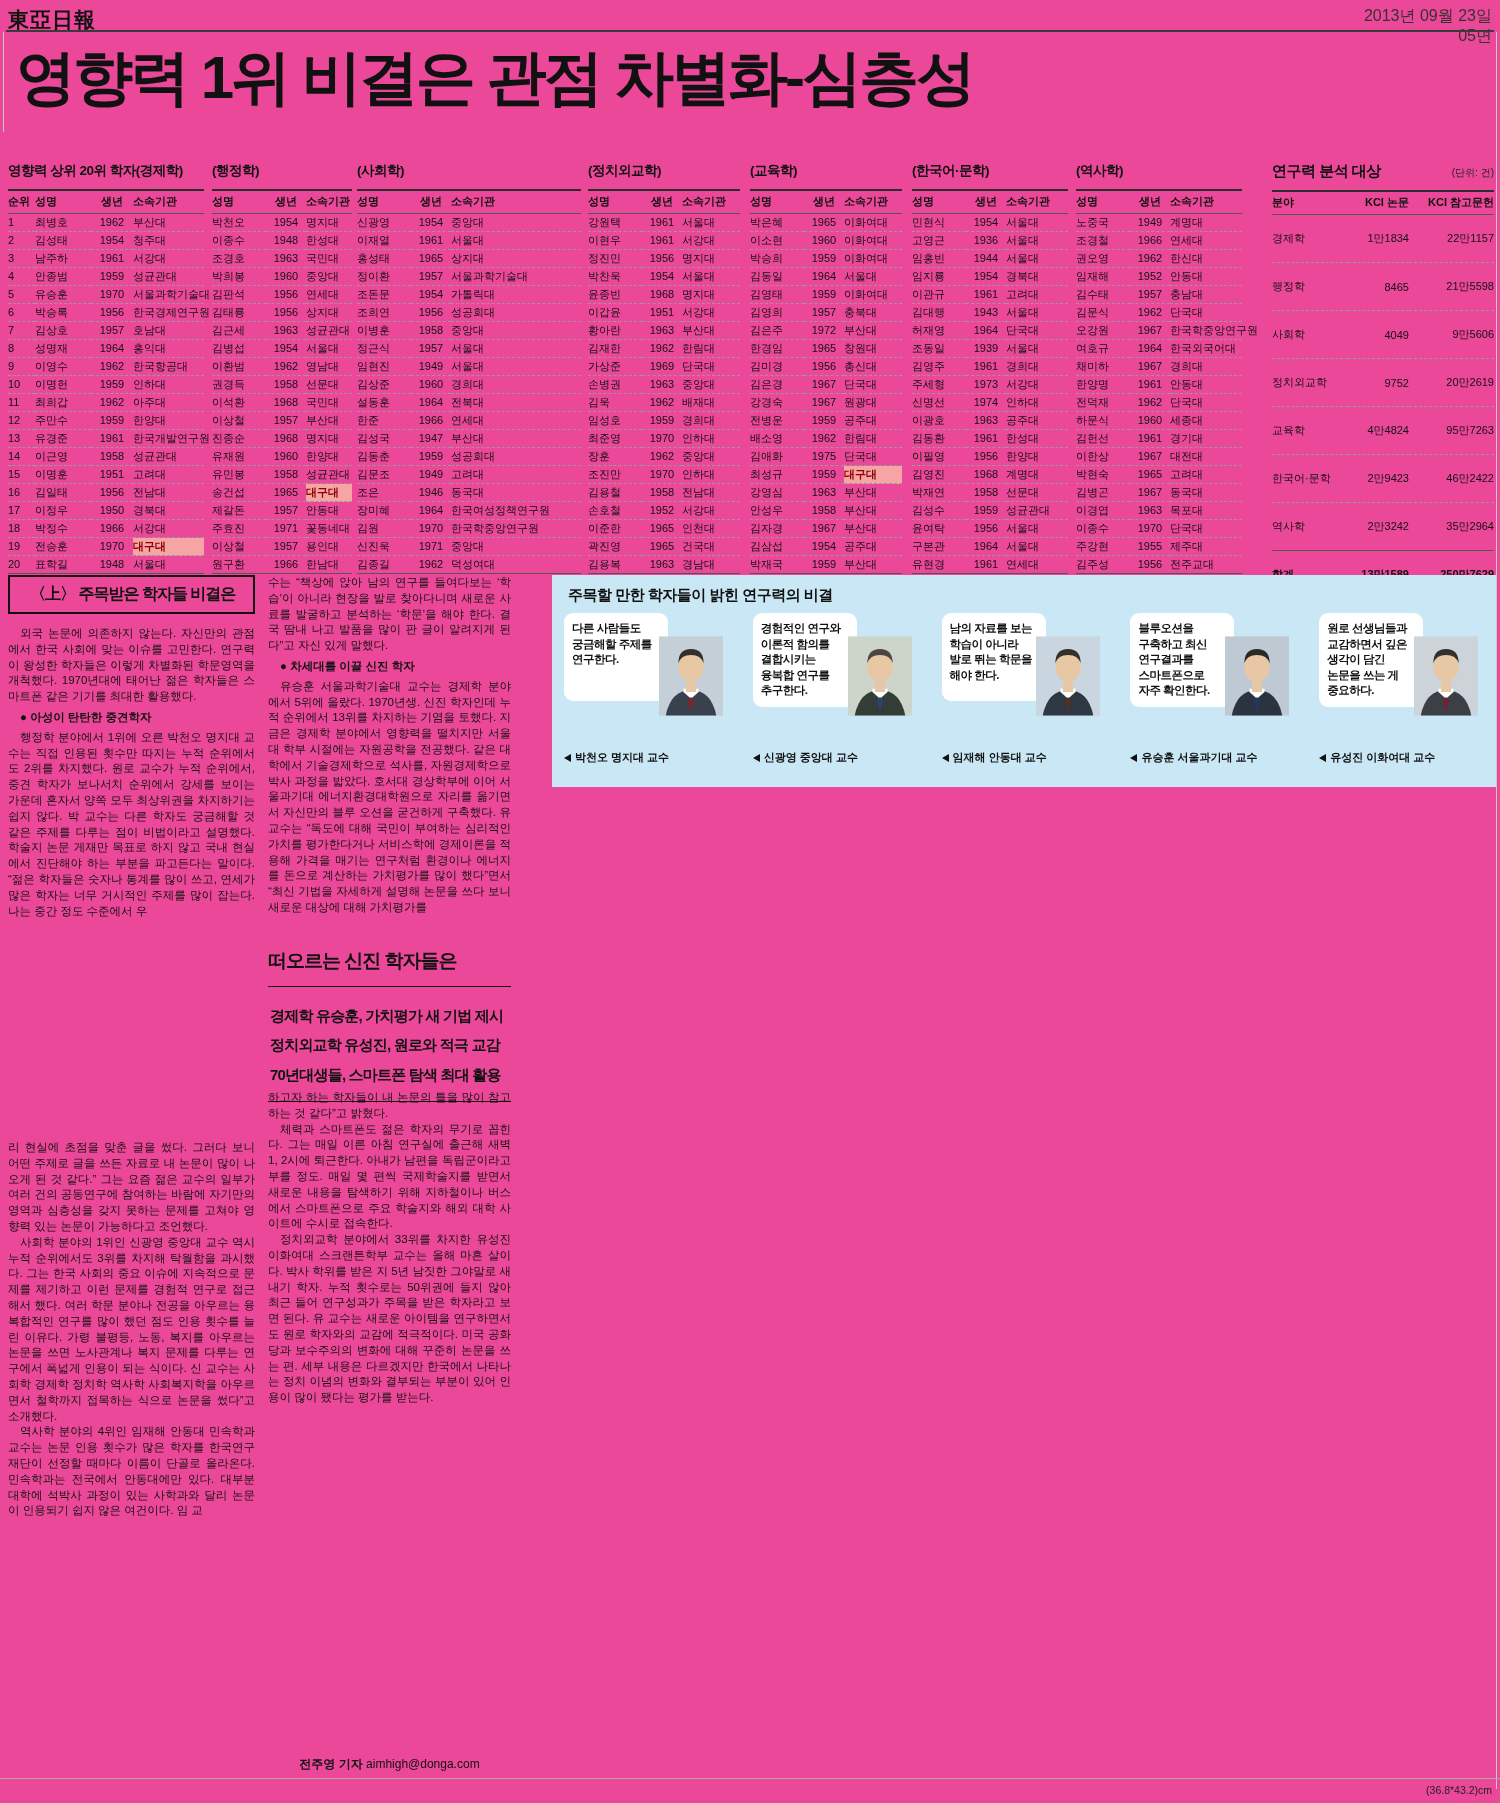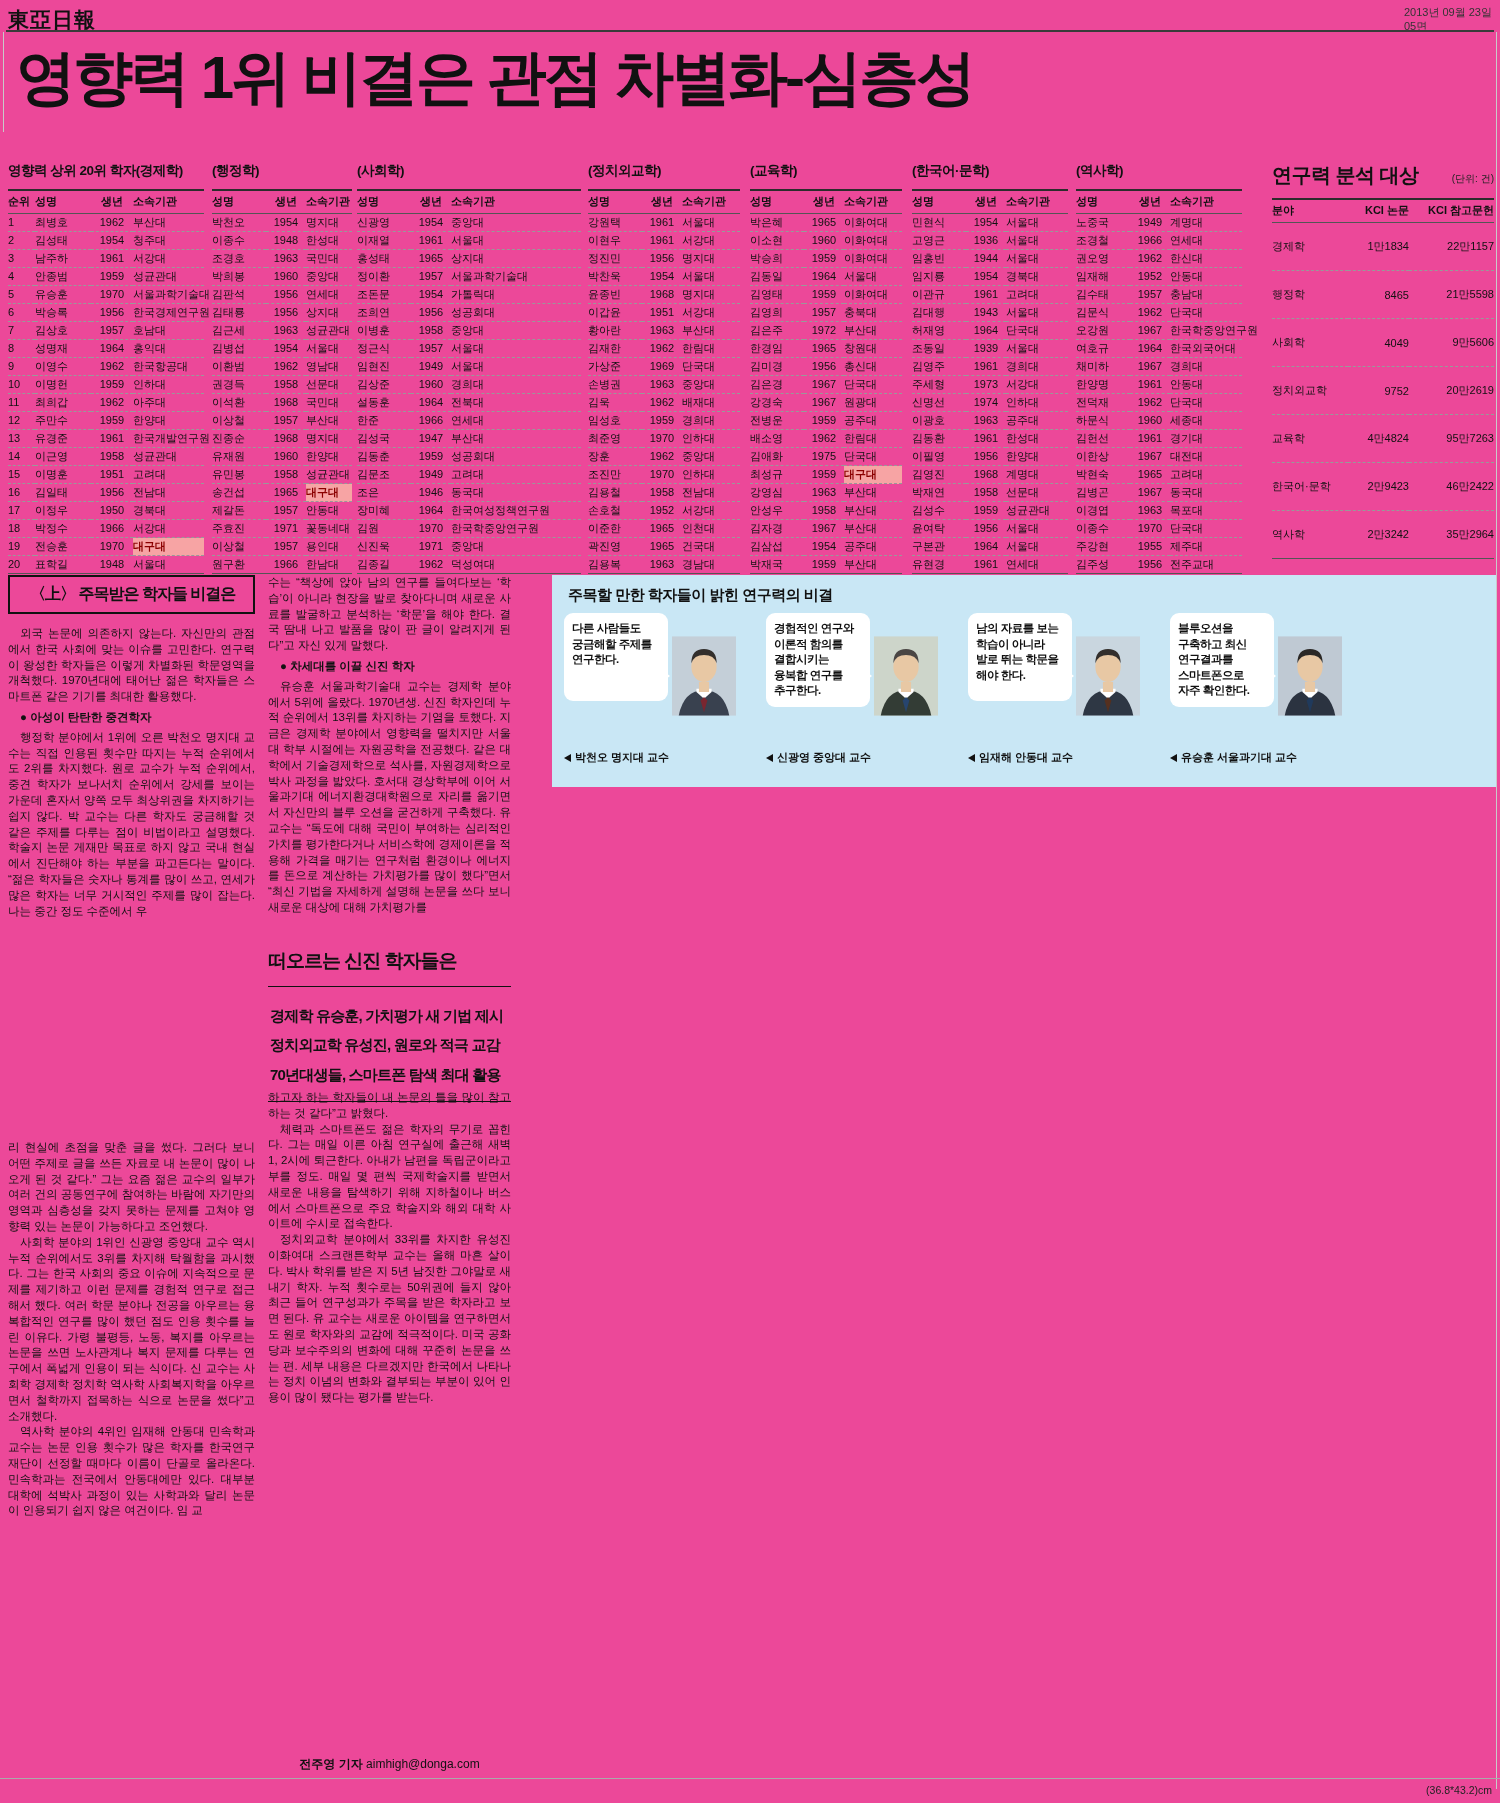--- a/index.html
+++ b/index.html
@@ -3,21 +3,21 @@
 <meta charset="utf-8">
 <style>
   * { margin:0; padding:0; box-sizing:border-box; }
   html,body { background:#e8e8e8; }
   body { font-family:"Liberation Sans", sans-serif; }
   #page { position:relative; width:1500px; height:1803px; background:#ec4899; margin:0 auto; overflow:hidden; color:#111; }
 
   
   .masthead { position:absolute; top:6px; left:8px; right:8px; display:flex; justify-content:space-between; align-items:flex-start; }
   .logo { font-family:"Liberation Serif", serif; font-weight:bold; font-size:21px; letter-spacing:1px; }
-  .dateblock { font-size:11px; color:#333; line-height:1.25; }
+  .dateblock { text-align:right; font-size:16px; color:#333; line-height:1.25; }
   .toprule { position:absolute; top:30px; left:6px; right:6px; height:2px; background:#3a3a3a; }
   .rightedge { position:absolute; top:32px; right:3px; bottom:14px; width:1px; background:#c9c9c9; }
   .leftedge { position:absolute; top:32px; left:3px; height:100px; width:1px; background:#c9c9c9; }
 
   
   .headline { position:absolute; top:38px; left:16px; font-size:60px; font-weight:800; letter-spacing:-3px; white-space:nowrap; }
 
   
   .tbl { position:absolute; top:138px; }
   .tbl-title { font-weight:bold; font-size:13.5px; letter-spacing:-0.5px; margin:24px 0 9px; white-space:nowrap; }
@@ -27,21 +27,21 @@
   .stbl tbody tr:last-child td { border-bottom:1px solid #555; }
   .c4 th:nth-child(1){width:27px} .c4 th:nth-child(2){width:56px} .c4 th:nth-child(3){width:42px}
   .c4 td:nth-child(3), .c4 th:nth-child(3) { text-align:center; }
   .c3 th:nth-child(1){width:54px} .c3 th:nth-child(2){width:40px}
   .c3 td:nth-child(2), .c3 th:nth-child(2) { text-align:center; }
   td.hl { background:#f7a4a4; color:#8b0000; font-weight:bold; }
 
   
   .rblock { position:absolute; left:1272px; top:138px; width:222px; }
   .rtitle-row { display:flex; justify-content:space-between; align-items:baseline; margin:24px 0 9px; }
-  .rtitle { font-weight:bold; font-size:20px; letter-spacing:-0.5px; }
+  .rtitle { font-weight:bold; font-size:15px; letter-spacing:-0.5px; }
   .runit { font-size:10px; color:#222; }
   table.rtbl { width:100%; border-collapse:collapse; }
   .rtbl th { font-size:11px; font-weight:bold; text-align:left; padding:3px 0 4px; border-top:2px solid #2c2c2c; border-bottom:1px solid #555; }
   .rtbl th:nth-child(2), .rtbl th:nth-child(3), .rtbl td:nth-child(2), .rtbl td:nth-child(3) { text-align:right; }
   .rtbl td { font-size:11px; padding:16px 0; border-bottom:1px dashed #999; white-space:nowrap; }
   .rtbl tbody tr:last-child td { border-top:1px solid #555; border-bottom:1px solid #22c55e; font-weight:bold; }
   .rsource { text-align:right; font-size:10px; margin-top:4px; color:#222; }
   .grads { display:block; margin:26px 0 0 auto; }
 
   
@@ -1070,20 +1070,36 @@
           <rect x="32" y="54" width="12" height="12" fill="#e8c8a4"></rect>
             <ellipse cx="38" cy="36" rx="15" ry="18" fill="#e8c8a4"></ellipse>
           <path d="M23 32 Q23 15 38 15 Q53 15 53 32 Q50 22 38 22 Q26 22 23 32 Z" fill="#2b2826"></path>
         </svg>
         <div class="cap">
           <span class="cap-arrow"></span>
           <span>유승훈 서울과기대 교수</span>
         </div>
       </div>
 
+      <div class="profile">
+        <div class="bubble">원로 선생님들과 교감하면서 깊은 생각이 담긴 논문을 쓰는 게 중요하다.</div>
+        <svg class="avatar" viewBox="0 0 76 94">
+          <rect class="bg" width="76" height="94"></rect>
+            <path class="suit" d="M8 94 Q14 64 38 64 Q62 64 68 94 Z" fill="#39414f"></path>
+          <path d="M29 66 L38 74 L47 66 L47 62 L29 62 Z" fill="#fff"></path>
+            <path d="M38 72 L34 76 L38 90 L42 76 Z" fill="#6e2333"></path>
+          <rect x="32" y="54" width="12" height="12" fill="#e8c8a4"></rect>
+            <ellipse cx="38" cy="36" rx="15" ry="18" fill="#e8c8a4"></ellipse>
+          <path d="M23 32 Q23 15 38 15 Q53 15 53 32 Q50 22 38 22 Q26 22 23 32 Z" fill="#332f2c"></path>
+        </svg>
+        <div class="cap">
+          <span class="cap-arrow"></span>
+          <span>유성진 이화여대 교수</span>
+        </div>
+      </div>
 
     </div>
   </div>
 
   <div class="mid-block rule-top" style="left:268px; width:243px;">
     <div class="mid-h">떠오르는 신진 학자들은</div>
     <div class="mid-lines">
       <div class="mid-line">경제학 유승훈, 가치평가 새 기법 제시</div>
       <div class="mid-line">정치외교학 유성진, 원로와 적극 교감</div>
       <div class="mid-line">70년대생들, 스마트폰 탐색 최대 활용</div>

